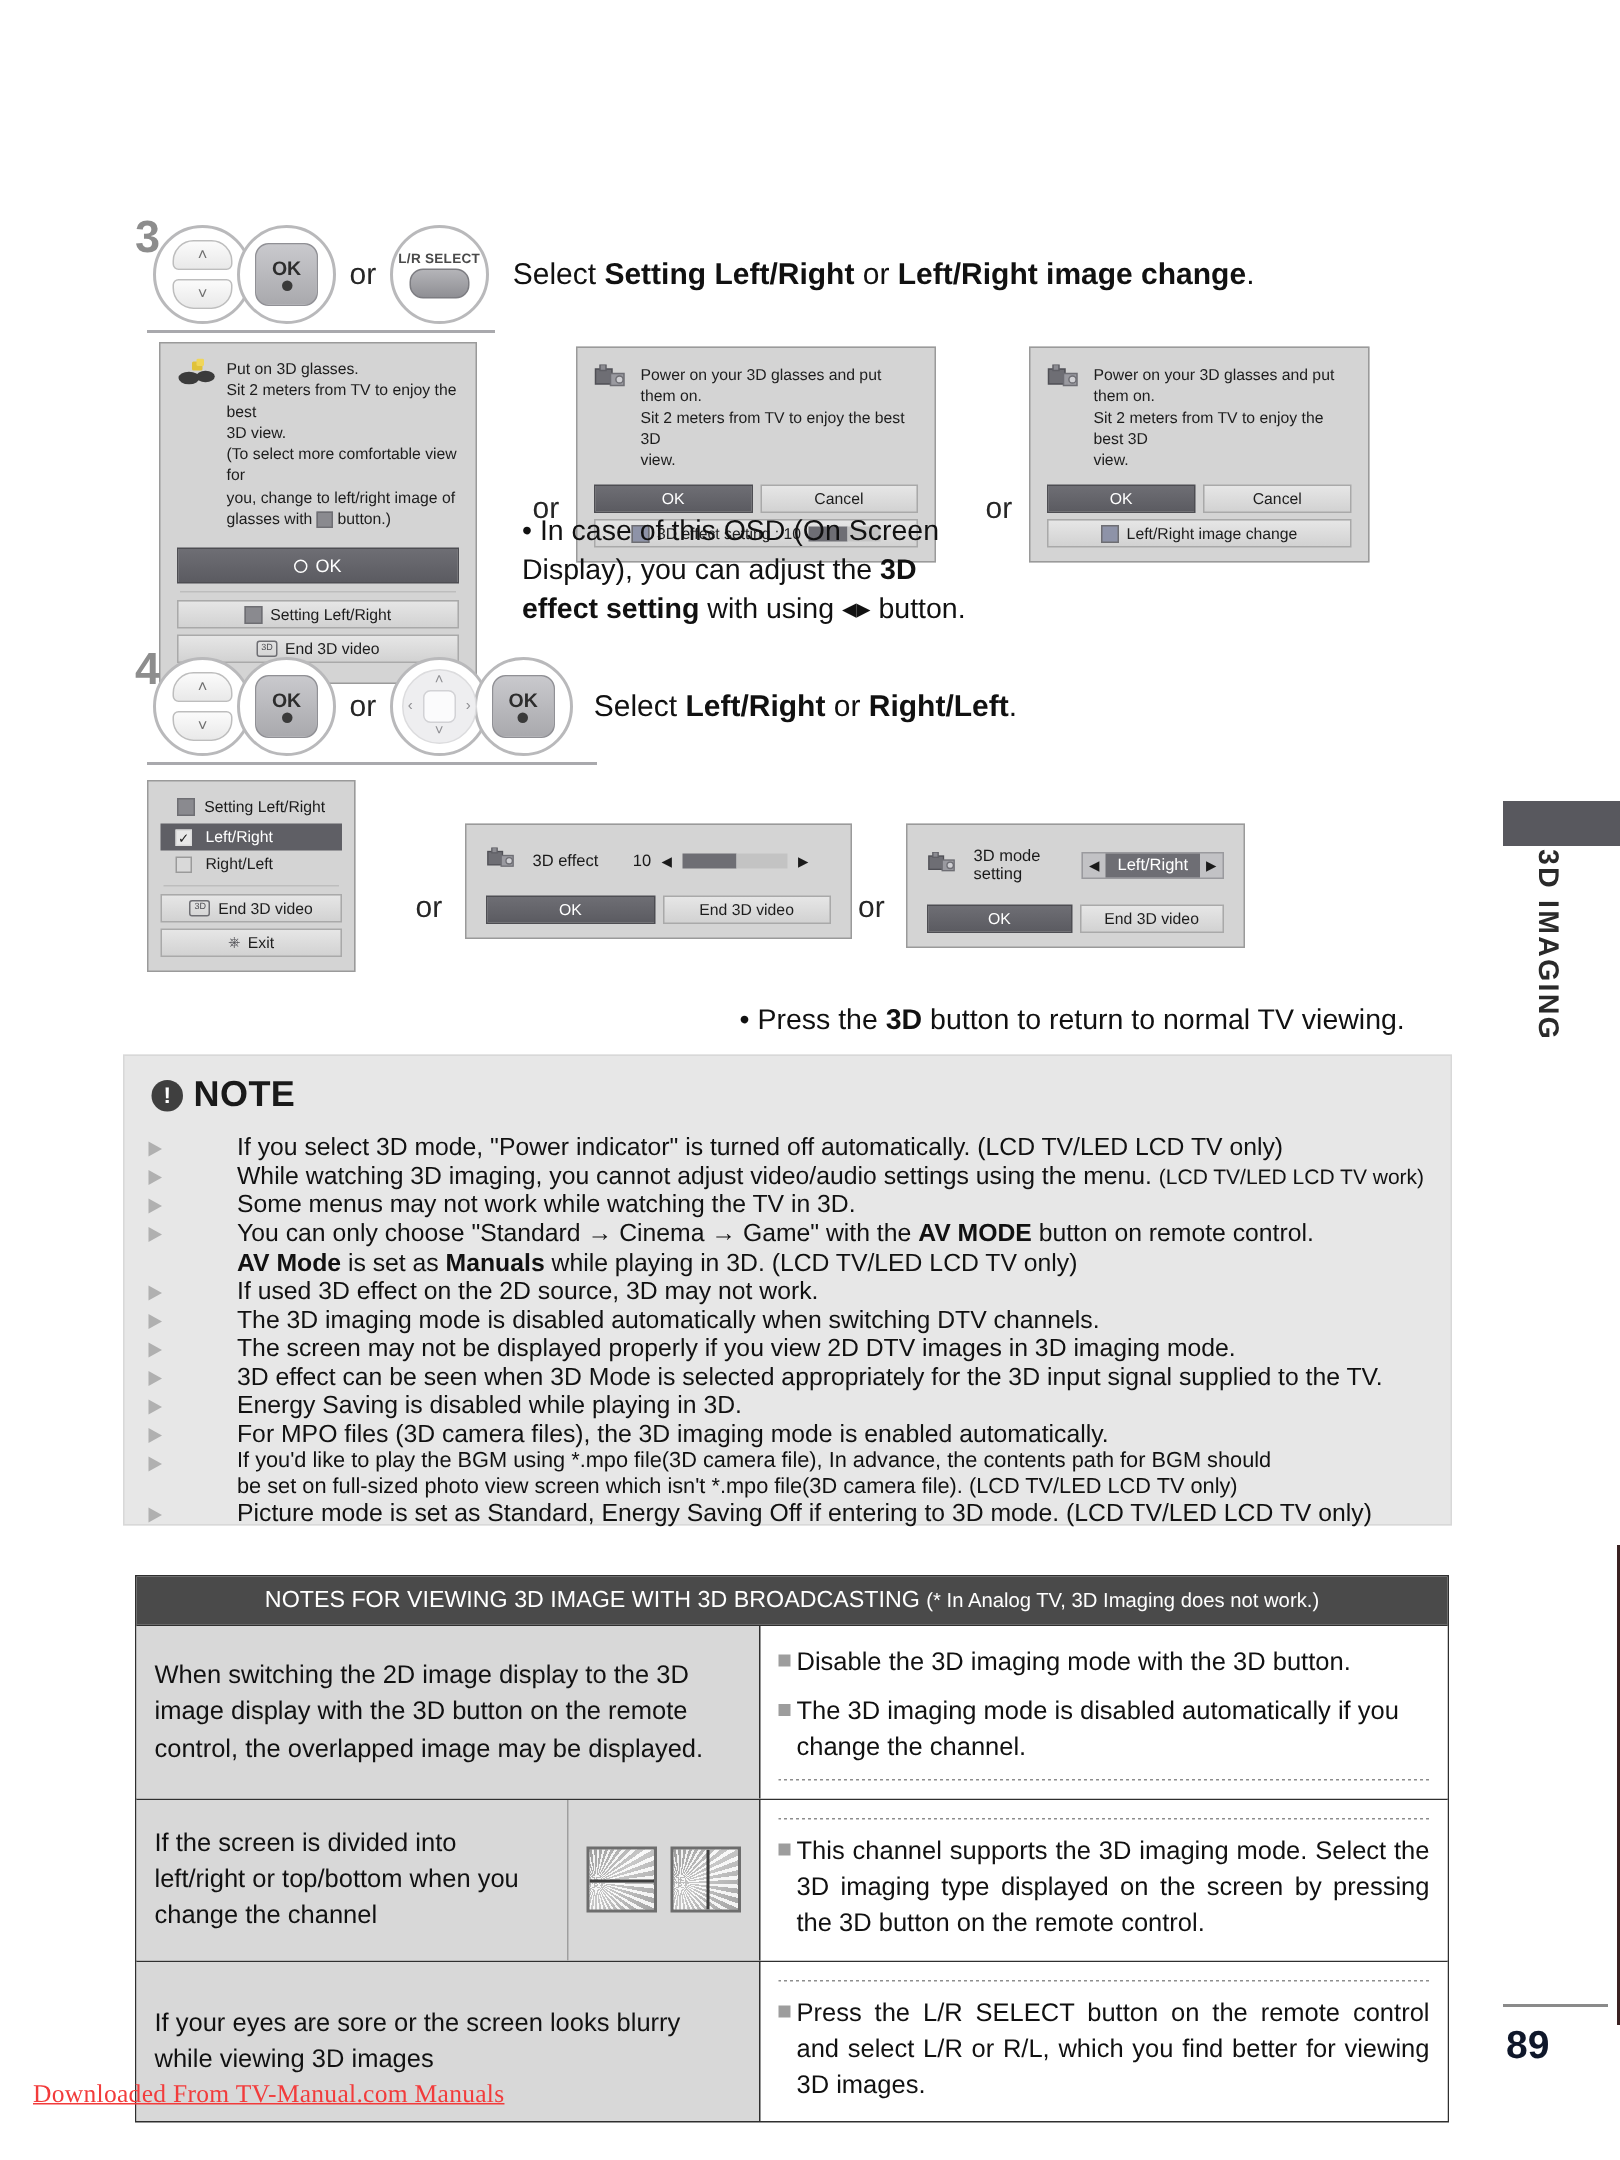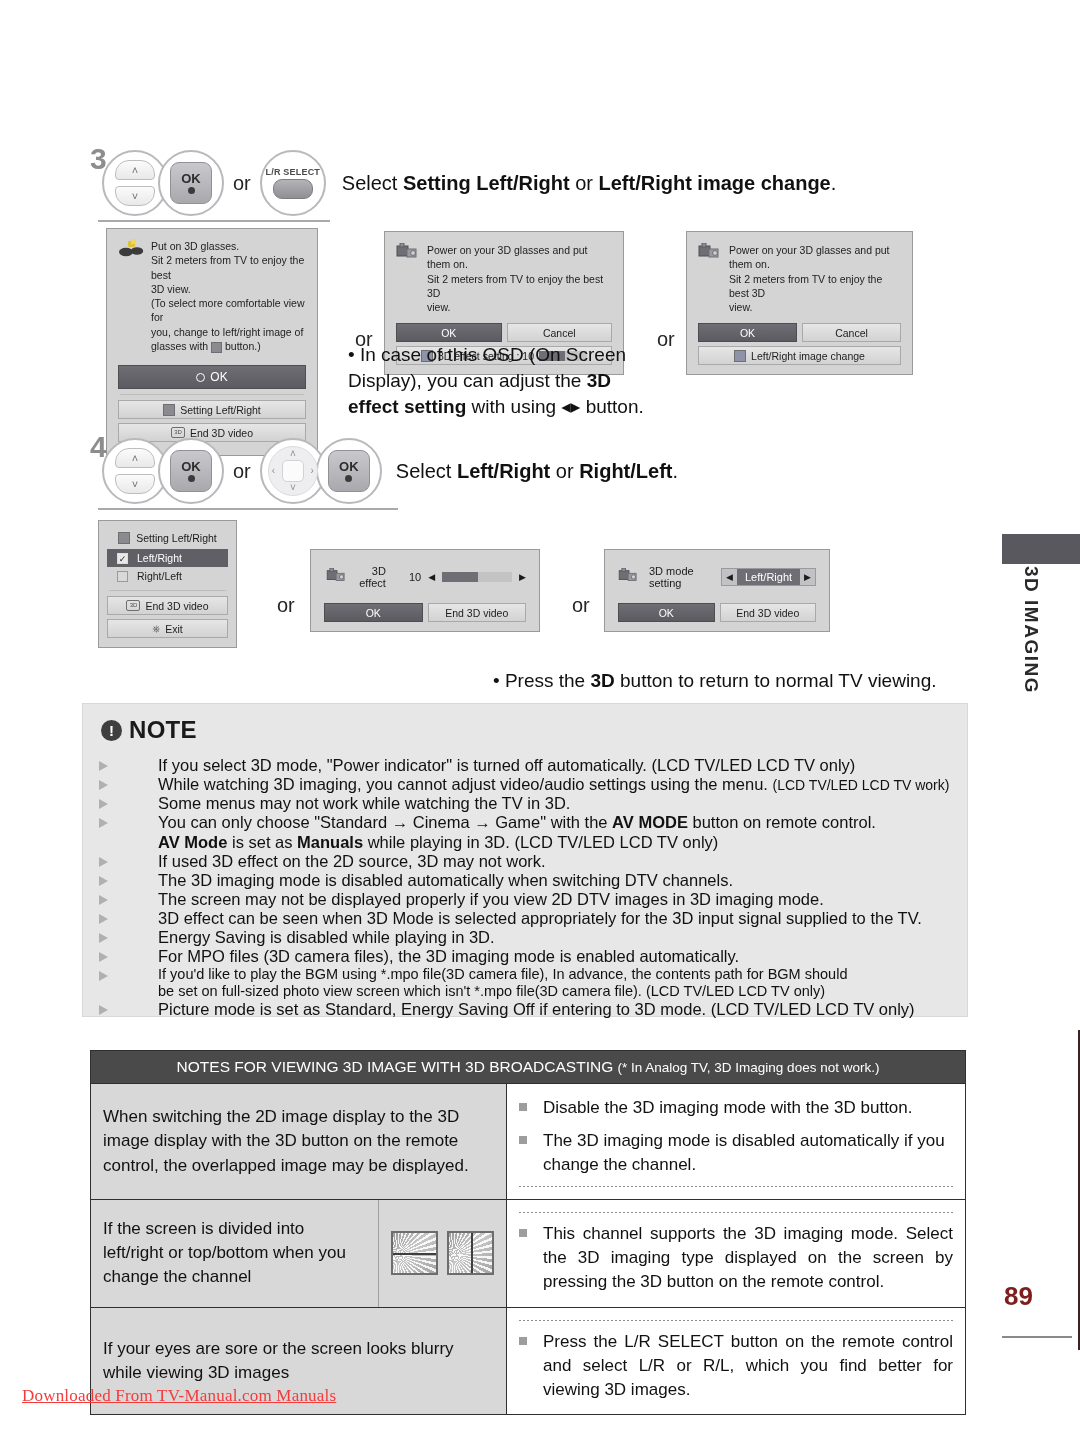--- a/index.html
+++ b/index.html
@@ -153,21 +153,21 @@
   #bt .hdr .small { font-size:13.5px; }
   #bt .row { display:flex; border-top:1px solid #2f2f2f; }
   #bt .left {
     background:#d8d8d8; font-size:17px; line-height:1.42; color:#111;
     padding:12px 10px 12px 12px; display:flex; align-items:center;
   }
   #bt .right {
     background:#fff; padding:12px 12px 12px 12px; flex:1;
     border-left:1px solid #2f2f2f;
   }
-  #bt .bullet { display:flex; gap:16px; align-items:flex-start; margin-bottom:9px; }
+  #bt .bullet { display:flex; gap:4px; align-items:flex-start; margin-bottom:9px; }
   #bt .bullet:last-child { margin-bottom:0; }
   #bt .bullet .bs { flex:0 0 auto; width:8px;height:8px; background:#9d9d9d; margin-top:7px; }
   #bt .bullet .bx { font-size:17px; line-height:1.42; color:#111; }
   .dotline { height:1px; background:repeating-linear-gradient(to right,#8d8d8d 0 2px,transparent 2px 4px); }
 
   
   .thumbs { background:#d8d8d8; display:flex; align-items:center; justify-content:center; gap:9px;
             padding:0 12px; border-left:1px solid #9f9f9f; }
   .tvthumb { width:56px; height:44px; border:2px solid #6d6d6d; position:relative; overflow:hidden;
              background:linear-gradient(135deg,#9d9d9d,#d9d9d9 45%,#a8a8a8); }
@@ -178,21 +178,21 @@
       repeating-conic-gradient(from 200deg at 10% 55%, rgba(255,255,255,.85) 0deg 4deg, rgba(150,150,150,.25) 4deg 9deg); }
 
   
   #righttab { position:absolute; left:1002px; top:534px; width:78px; height:30px; background:#58585e; }
   #rightlabel {
     position:absolute; left:1002px; top:566px; width:40px; height:180px;
     color:#2a2a2a; font-size:19px; font-weight:bold; letter-spacing:1.5px;
     writing-mode: vertical-rl; text-orientation: mixed;
   }
   #pnrule { position:absolute; left:1002px; top:1336px; width:70px; height:2px; background:#8a8a8a; }
-  #pagenum { position:absolute; left:1004px; top:1281px; font-size:26px; font-weight:bold; color:#7f1d1d; }
+  #pagenum { position:absolute; left:1004px; top:1348px; font-size:26px; font-weight:bold; color:#0f172a; }
   #edge { position:absolute; left:1078px; top:1030px; width:2px; height:320px; background:#3a2222; }
 
   
   #wm {
     position:absolute; left:22px; top:1386px;
     color:#f23b3b; font-family:"Liberation Serif", serif; font-size:17px;
     text-decoration: underline; letter-spacing:.2px; white-space:nowrap;
   }
 </style>
 </head>
@@ -381,21 +381,21 @@
       </div>
       <div class="osd-btn" style="margin-top:4px;">
         <span style="font-size:10px;color:#4d4d52;">⎈</span>
         <span>Exit</span>
       </div>
     </div>
   </div>
 
   <div class="or-word" style="position:absolute; left:180px; top:158px;">or</div>
 
-  <div class="osd" style="position:absolute; left:222px; top:113px; width:230px;text-align:right;">
+  <div class="osd" style="position:absolute; left:222px; top:113px; width:258px;">
     <div class="osd-body" style="padding:12px 10px 6px 10px;">
       <div style="display:flex; align-items:center; gap:7px; font-size:11px; padding-bottom:14px;">
         <span class="proj-icon">
           <svg viewBox="0 0 24 18" width="22" height="16">
             <rect x="1" y="3" width="11" height="10" fill="#6e6e74" stroke="#4f4f55"></rect>
             <rect x="11" y="6" width="9" height="8" fill="#9a9aa0" stroke="#6e6e74"></rect>
             <rect x="4" y="0" width="4" height="4" fill="#8c8c92" stroke="#5f5f65"></rect>
             <circle cx="17" cy="10" r="2.4" fill="#d0d0d4" stroke="#6e6e74"></circle>
           </svg>
         </span>

